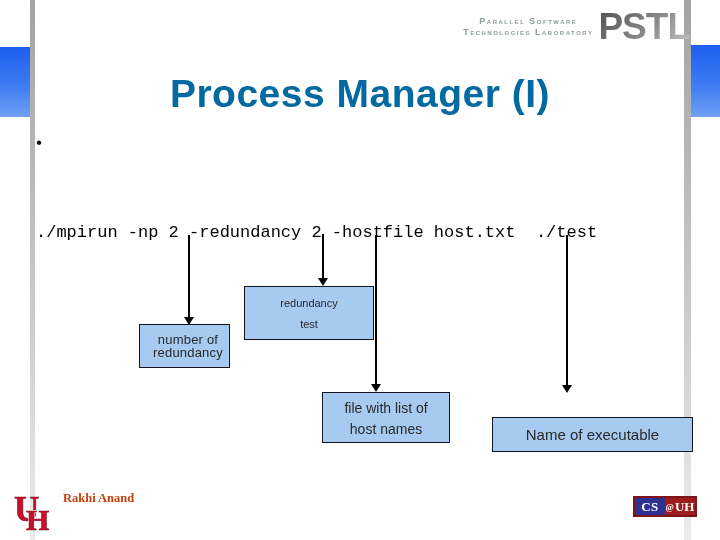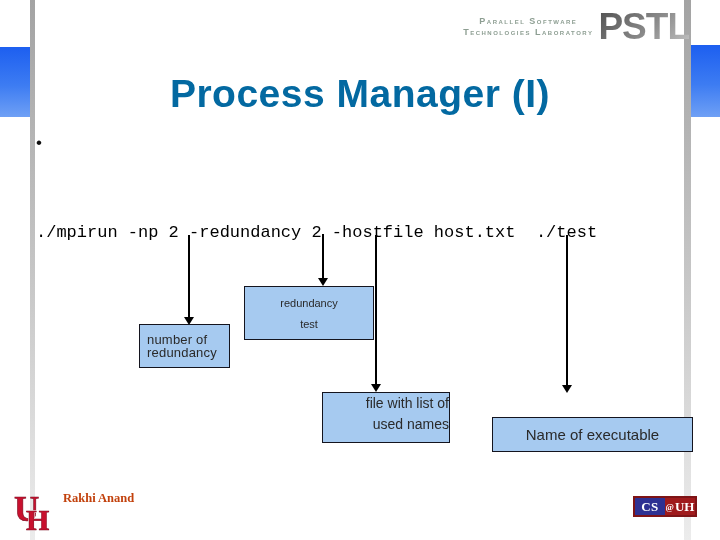--- a/index.html
+++ b/index.html
@@ -35,28 +35,28 @@
     font-size:17px;color:#000;margin-top:14px;}
 
   
   .aline{position:absolute;width:2px;background:#000;}
   .ahead{position:absolute;width:0;height:0;
     border-left:5px solid transparent;border-right:5px solid transparent;
     border-top:8px solid #000;}
 
   
   .abox{position:absolute;box-sizing:border-box;background:#a6caf0;
-    border:1px solid #14141e;color:#2a2a2a;}
+    border:1px solid #14141e;color:#2a2a2a;text-align:center;}
   .abox .ln{display:block;}
   .box-processes{left:139px;top:324px;width:91px;height:44px;
     padding:8px 0 0 7px;font-size:13px;line-height:13px;letter-spacing:0.2px;}
   .box-redundancy{left:244px;top:286px;width:130px;height:54px;
     text-align:center;font-size:11px;line-height:21px;padding-top:6px;}
   .box-hostfile{left:322px;top:392px;width:128px;height:51px;
-    text-align:right;font-size:14px;line-height:21px;}
+    text-align:center;font-size:14px;line-height:21px;padding-top:5px;}
   .box-executable{left:492px;top:417px;width:201px;height:35px;
     text-align:center;font-size:15px;line-height:33px;}
 
   
   .uh-logo{position:absolute;left:13px;top:488px;}
   .author{position:absolute;left:63px;top:491px;
     font-family:"Liberation Serif",serif;font-weight:bold;font-size:12.5px;color:#c2410c;}
   .csuh{position:absolute;left:633px;top:496px;width:64px;height:21px;
     box-sizing:border-box;border:2px solid #7e1416;display:flex;
     font-family:"Liberation Serif",serif;font-weight:bold;color:#fff;}
@@ -102,21 +102,21 @@
 <div class="abox box-processes">
   <span class="ln">number of</span>
   <span class="ln">redundancy</span>
 </div>
 <div class="abox box-redundancy">
   <span class="ln">redundancy</span>
   <span class="ln">test</span>
 </div>
 <div class="abox box-hostfile">
   <span class="ln">file with list of</span>
-  <span class="ln">used names</span>
+  <span class="ln">host names</span>
 </div>
 <div class="abox box-executable">
   <span class="ln">Name of executable</span>
 </div>
 
 <svg class="uh-logo" width="44" height="46" viewBox="0 0 44 46">
   <text x="1" y="33" font-family="Liberation Serif, serif" font-weight="bold" font-size="35" fill="#c8102e" stroke="#7a0c20" stroke-width="0.6">U</text>
   <text x="13" y="42" font-family="Liberation Serif, serif" font-weight="bold" font-size="30" fill="#c8102e" stroke="#ffffff" stroke-width="1.6" paint-order="stroke">H</text>
   <text x="13" y="42" font-family="Liberation Serif, serif" font-weight="bold" font-size="30" fill="#c8102e" stroke="#7a0c20" stroke-width="0.5">H</text>
 </svg>

